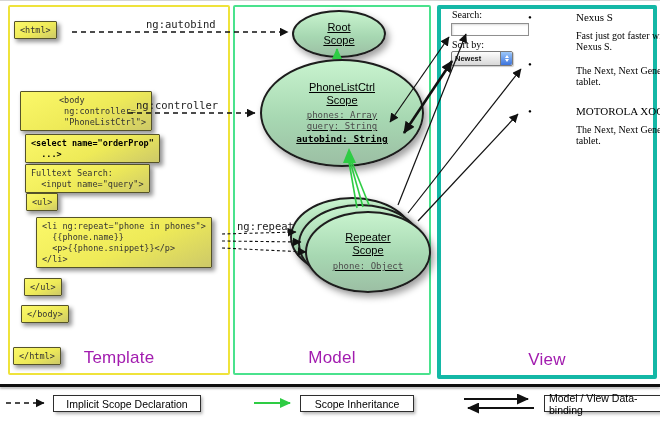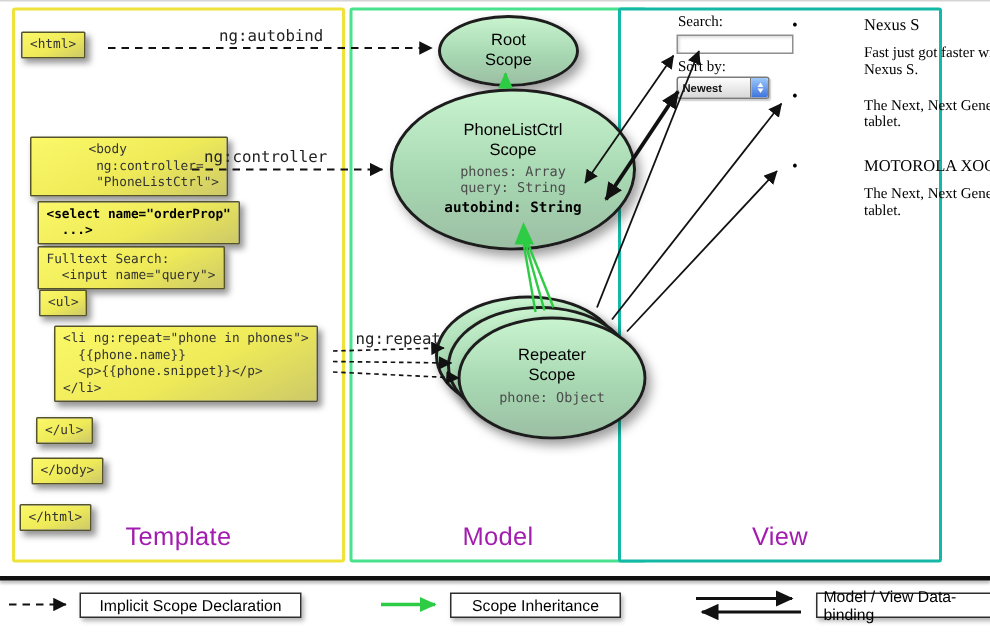--- a/index.html
+++ b/index.html
@@ -4,41 +4,42 @@
 <style>
   html,body { margin:0; padding:0; background:#fff; }
   #canvas {
     position:relative; width:660px; height:421px; overflow:hidden;
     background:#fff; border-top:1px solid #d5d5d5; border-bottom:1px solid #bbb;
     font-family:"Liberation Sans", sans-serif;
   }
   .panel { position:absolute; top:4px; height:366px; background:#fff; border-radius:2px; }
   .panel-template { left:8px;  width:218px; border:2px solid #efe33b; }
   .panel-model    { left:233px; width:194px; border:2px solid #4ae28d; }
-  .panel-view     { left:412px; width:212px; border:2px solid #14b8a6; }
+  .panel-view     { left:437px; width:212px; border:4px solid #14b8a6; }
   .panel-title {
     position:absolute; bottom:5px; left:0; width:100%; text-align:center;
     font-size:17px; color:#a21caf; letter-spacing:.2px;
   }
   
   .cbox {
     position:absolute; white-space:pre;
     font:8.5px/1.3 "DejaVu Sans Mono", monospace; color:#333;
     background:linear-gradient(155deg, #fbf869 0%, #eeea58 55%, #cdc968 100%);
     border:1px solid #55532a; padding:3px 5px 2px 5px;
     box-shadow:2.5px 3px 4px rgba(0,0,0,.42); border-radius:1px;
   }
   .cbox.bold { font-weight:bold; color:#000; }
   
   .ell {
     position:absolute; border-radius:50%; border:2px solid #1d1d1d;
     background:linear-gradient(180deg, #c8f3ce 0%, #a7d8b2 55%, #9cbfa4 100%);
     box-shadow:3px 4px 7px rgba(0,0,0,.38);
     display:flex; flex-direction:column; align-items:center; justify-content:center;
     text-align:center;
+    text-decoration:underline;
   }
   .ell .t  { font-size:11px; line-height:1.18; color:#000; }
   .ell .p  { font:9px/1.3 "DejaVu Sans Mono", monospace; color:#4c4c4c; }
   .ell .pb { font:bold 9.5px/1.3 "DejaVu Sans Mono", monospace; color:#000; }
   
   .alabel {
     position:absolute; font:10.5px "DejaVu Sans Mono", monospace; color:#222;
   }
   
   .vserif { font-family:"Liberation Serif", serif; }
@@ -100,21 +101,21 @@
   ...&gt;</div>
   <div class="cbox" style="left:25px; top:163px;">Fulltext Search:
   &lt;input name="query"&gt;</div>
   <div class="cbox" style="left:26px; top:192px;">&lt;ul&gt;</div>
   <div class="cbox" style="left:36px; top:216px;">&lt;li ng:repeat="phone in phones"&gt;
   {{phone.name}}
   &lt;p&gt;{{phone.snippet}}&lt;/p&gt;
 &lt;/li&gt;</div>
   <div class="cbox" style="left:24px; top:277px;">&lt;/ul&gt;</div>
   <div class="cbox" style="left:21px; top:304px;">&lt;/body&gt;</div>
-  <div class="cbox" style="left:13px; top:335px;">&lt;/html&gt;</div>
+  <div class="cbox" style="left:13px; top:346px;">&lt;/html&gt;</div>
 
   <div class="ell" style="left:292px; top:9px; width:90px; height:44px;">
     <div class="t">Root</div>
     <div class="t">Scope</div>
   </div>
 
   <div class="ell" style="left:260px; top:58px; width:160px; height:104px;">
     <div class="t">PhoneListCtrl</div>
     <div class="t" style="margin-bottom:3px;">Scope</div>
     <div class="p">phones: Array</div>

